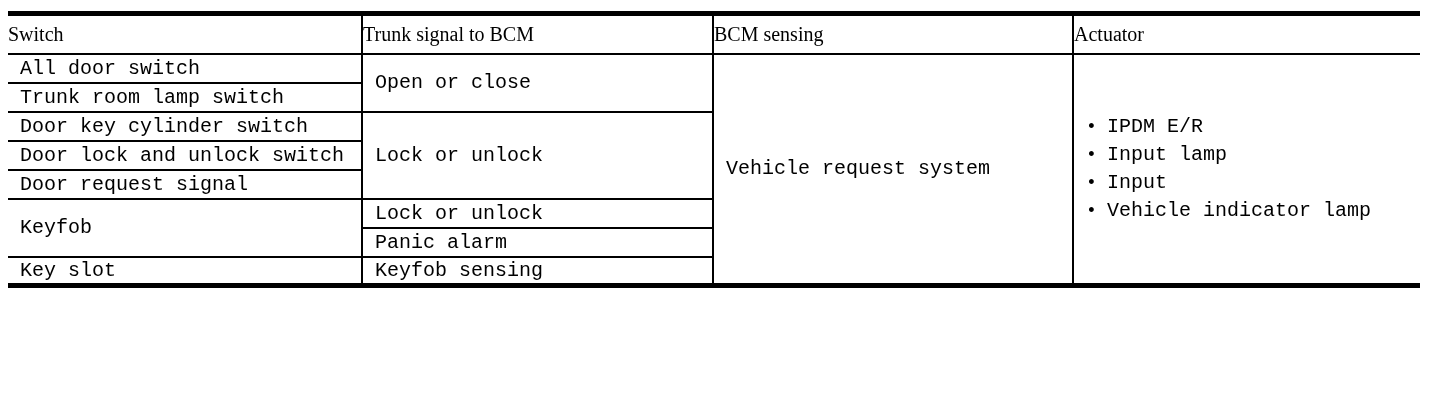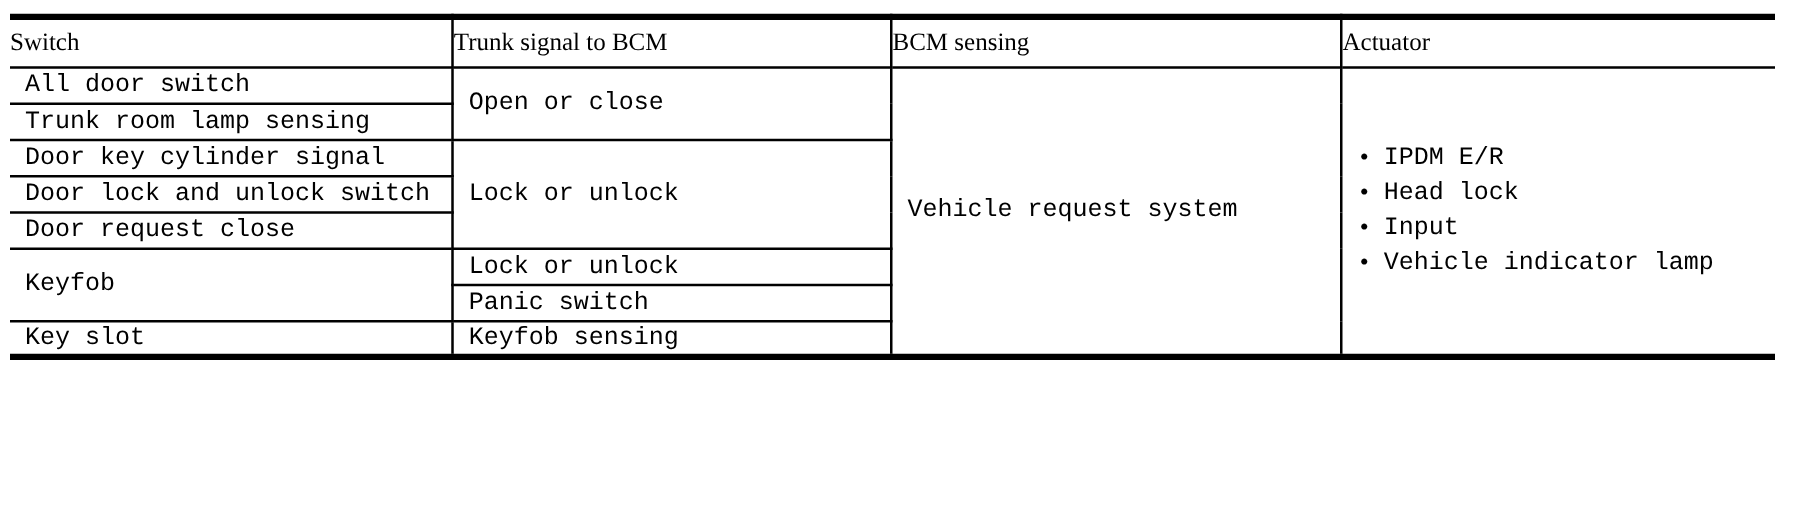--- a/index.html
+++ b/index.html
@@ -76,44 +76,44 @@
     </tr>
   </thead>
   <tbody>
     <tr>
       <td class="bl0">All door switch</td>
       <td rowspan="2">Open or close</td>
       <td rowspan="8">Vehicle request system</td>
       <td rowspan="8" class="br0 actuator-cell">
         <ul class="actuator-list">
           <li><span class="bullet">•</span><span>IPDM E/R</span></li>
-          <li><span class="bullet">•</span><span>Head lock</span></li>
+          <li><span class="bullet">•</span><span>Input lamp</span></li>
           <li><span class="bullet">•</span><span>Input</span></li>
           <li><span class="bullet">•</span><span>Vehicle indicator lamp</span></li>
         </ul>
       </td>
     </tr>
     <tr>
-      <td class="bl0">Trunk room lamp sensing</td>
+      <td class="bl0">Trunk room lamp switch</td>
     </tr>
     <tr>
-      <td class="bl0">Door key cylinder signal</td>
+      <td class="bl0">Door key cylinder switch</td>
       <td rowspan="3">Lock or unlock</td>
     </tr>
     <tr>
       <td class="bl0">Door lock and unlock switch</td>
     </tr>
     <tr>
-      <td class="bl0">Door request close</td>
+      <td class="bl0">Door request signal</td>
     </tr>
     <tr>
       <td class="bl0" rowspan="2">Keyfob</td>
       <td>Lock or unlock</td>
     </tr>
     <tr>
-      <td>Panic switch</td>
+      <td>Panic alarm</td>
     </tr>
     <tr>
       <td class="bl0">Key slot</td>
       <td>Keyfob sensing</td>
     </tr>
   </tbody>
 </table>
 
 </body></html>

